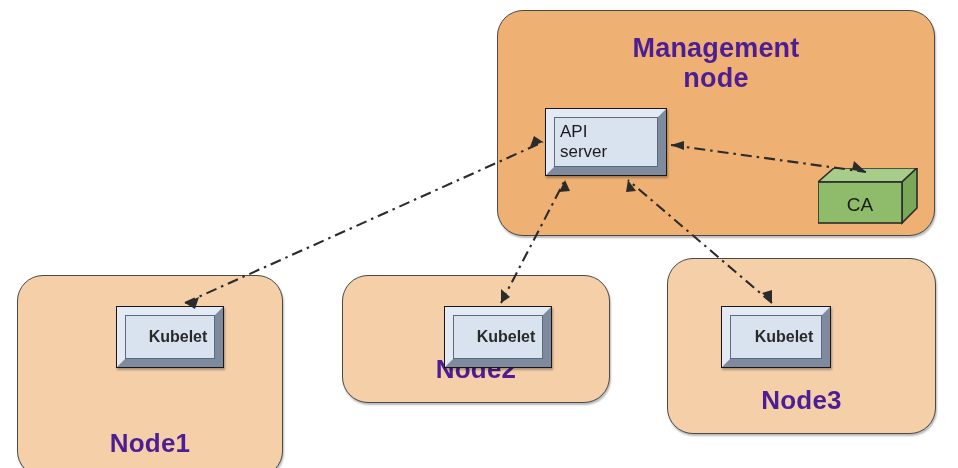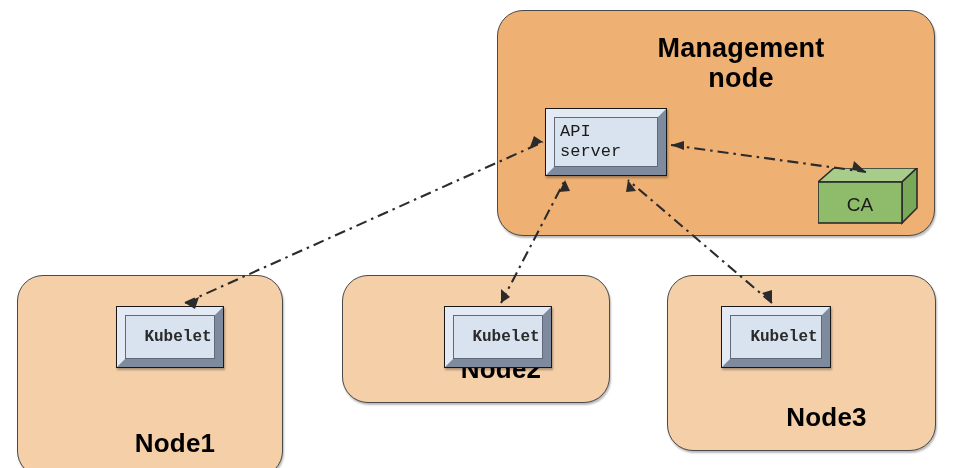--- a/index.html
+++ b/index.html
@@ -28,43 +28,41 @@
   .mgmt-box {
     background: #eeb073;
   }
   .node-box {
     background: #f4cfa8;
   }
   .container-title {
     position: absolute;
     width: 100%;
     text-align: center;
-    color: #000000;
+    color: #4c1d95;
     font-weight: bold;
     letter-spacing: 0.2px;
     white-space: pre-line;
     line-height: 1.12;
-    padding-left: 25px;
   }
   .mgmt-title {
     top: 22px;
     font-size: 27px;
   }
   .node-title {
     bottom: 18px;
     font-size: 26px;
   }
   
   .bevel-box {
     position: absolute;
     box-sizing: border-box;
     border: 1.5px solid #18181a;
     background: #3b82f6;
     box-shadow: 1px 2px 2px rgba(0,0,0,0.30);
-    font-family: Liberation Mono, monospace;
   }
   .bevel-box .bevel-face {
     position: absolute;
     inset: 0;
     box-sizing: border-box;
     border-style: solid;
     border-width: 9px;
     border-top-color: #e3eaf4;
     border-left-color: #e3eaf4;
     border-right-color: #7e8b9e;
@@ -177,21 +175,21 @@
 
   <div class="container-box node-box" id="node-2" style="left:342px; top:275px; width:268px; height:128px;">
     <div class="container-title node-title">Node2</div>
   </div>
   <div class="bevel-box kubelet-box" id="kubelet-2" style="left:444px; top:306px; width:108px; height:62px;">
     <div class="bevel-face"></div>
     <div class="bevel-inner-line"></div>
     <div class="bevel-label center">Kubelet</div>
   </div>
 
-  <div class="container-box node-box" id="node-3" style="left:667px; top:275px; width:269px; height:176px;">
+  <div class="container-box node-box" id="node-3" style="left:667px; top:258px; width:269px; height:176px;">
     <div class="container-title node-title">Node3</div>
   </div>
   <div class="bevel-box kubelet-box" id="kubelet-3" style="left:721px; top:306px; width:110px; height:62px;">
     <div class="bevel-face"></div>
     <div class="bevel-inner-line"></div>
     <div class="bevel-label center">Kubelet</div>
   </div>
 
   <svg id="connectors" viewBox="0 0 958 468">
 

